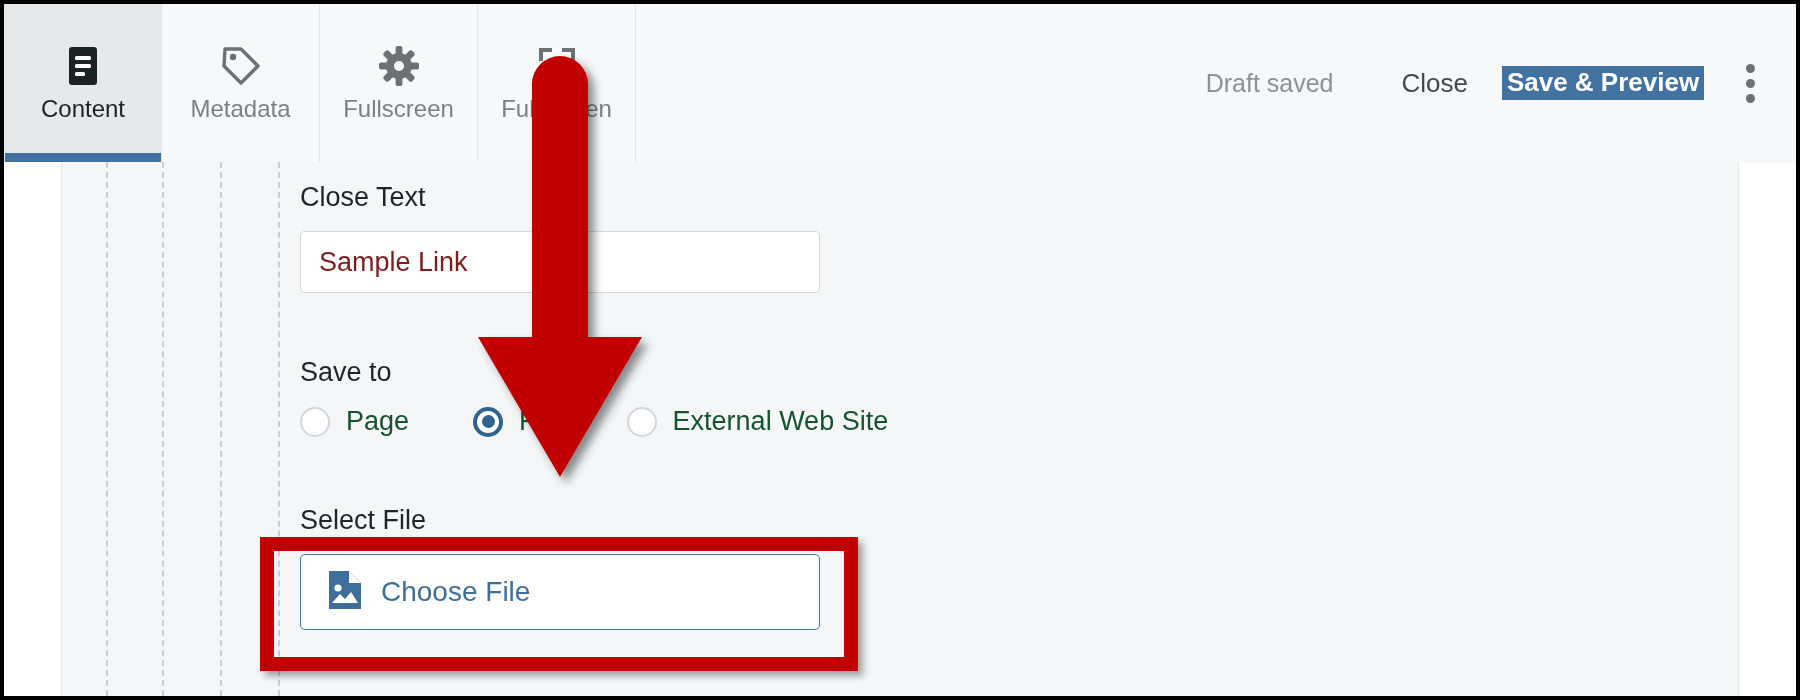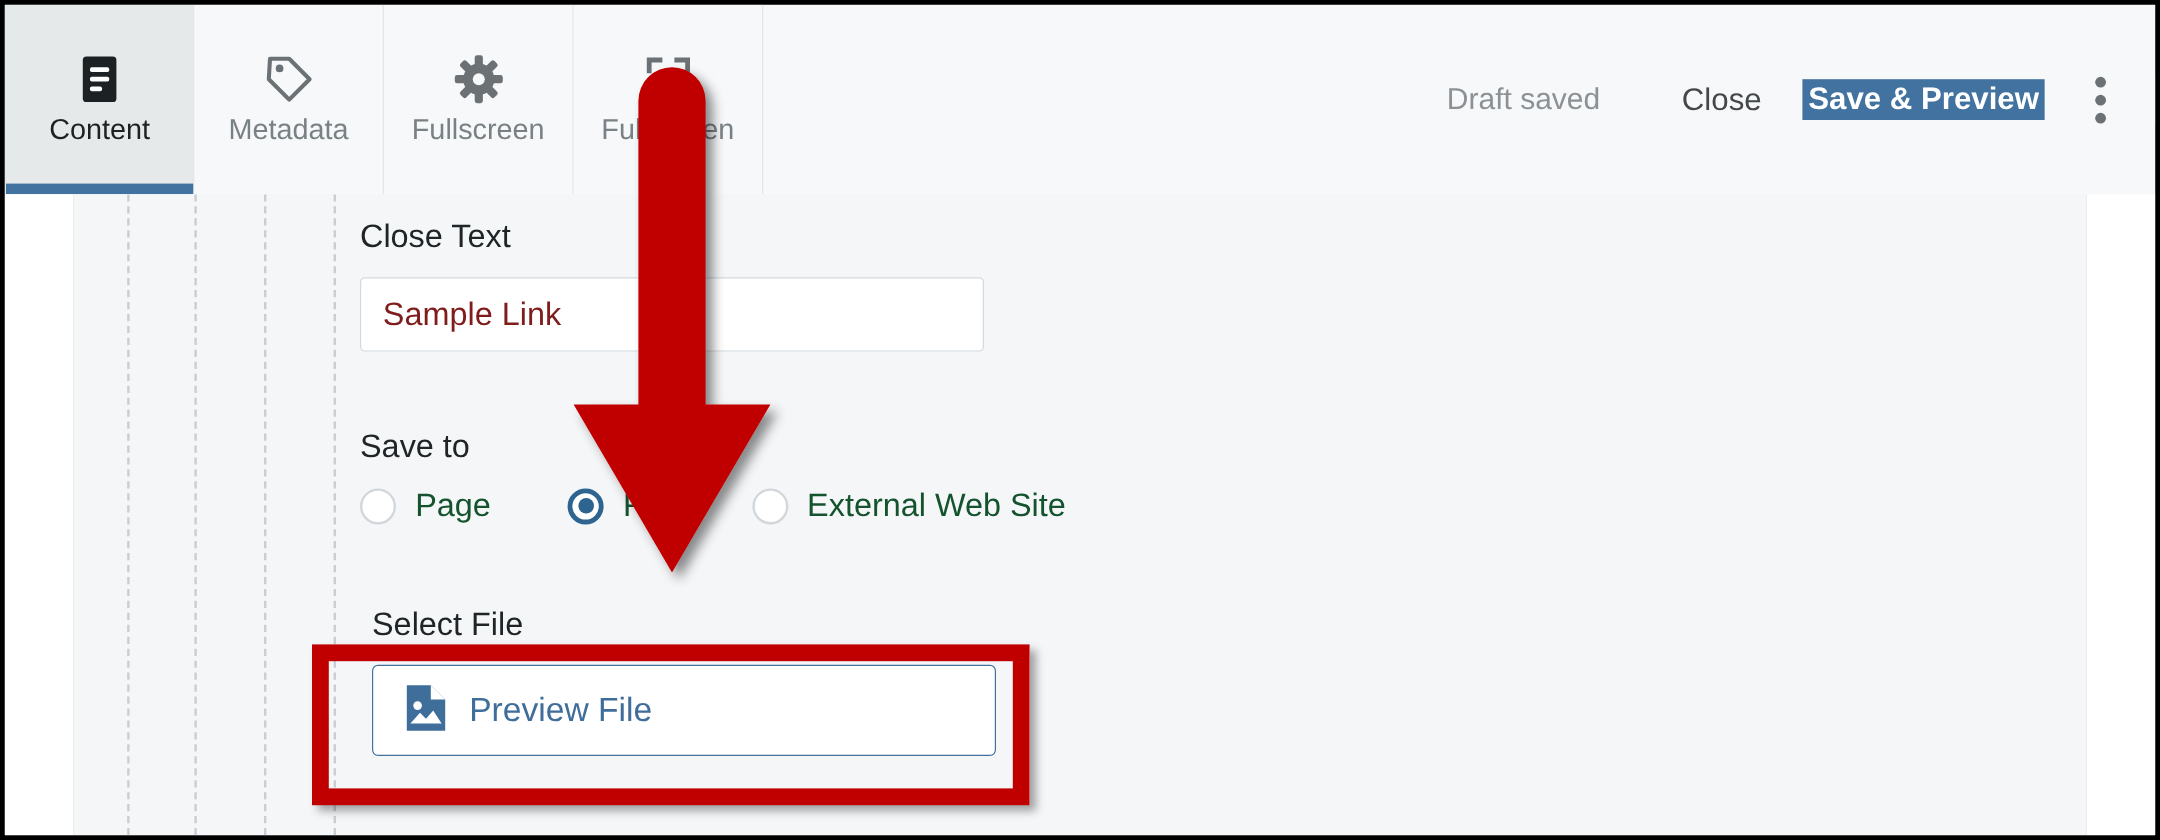--- a/index.html
+++ b/index.html
@@ -184,21 +184,21 @@
     border-radius: 4px;
     font-size: 27px;
     color: #7f1d1d;
     padding: 0 18px;
     font-family: "Liberation Sans", sans-serif;
     outline: none;
   }
 
   .block-link-text { position: absolute; left: 0; top: 22px; }
   .block-link-to   { position: absolute; left: 0; top: 197px; }
-  .block-select-file { position: absolute; left: 0; top: 345px; margin-left: 10px; }
+  .block-select-file { position: absolute; left: 0; top: 345px; }
 
   .radio-row {
     display: flex;
     align-items: center;
     margin-top: 10px;
   }
   .radio-option {
     display: flex;
     align-items: center;
     gap: 16px;
@@ -394,21 +394,21 @@
           <div class="field-label">Select File</div>
           <div class="choose-file-btn">
             <span>
               <svg width="36" height="42" viewBox="0 0 36 42" aria-hidden="true">
                 <path d="M2 2 h20 l12 12 v26 h-32 z" fill="#3f6e9b"></path>
                 <path d="M22 2 v12 h12 z" fill="#ffffff"></path>
                 <circle cx="11" cy="19" r="3.6" fill="#ffffff"></circle>
                 <path d="M5 34 l8 -9 5 5 6 -7 7 11 z" fill="#ffffff"></path>
               </svg>
             </span>
-            <span class="choose-file-label">Preview File</span>
+            <span class="choose-file-label">Choose File</span>
           </div>
         </div>
 
       </div>
     </div>
   </div>
 
   <svg class="annotation-arrow" viewBox="0 0 196 480">
     <defs>
       <filter id="arrowShadow" x="-30%" y="-10%" width="170%" height="130%">

